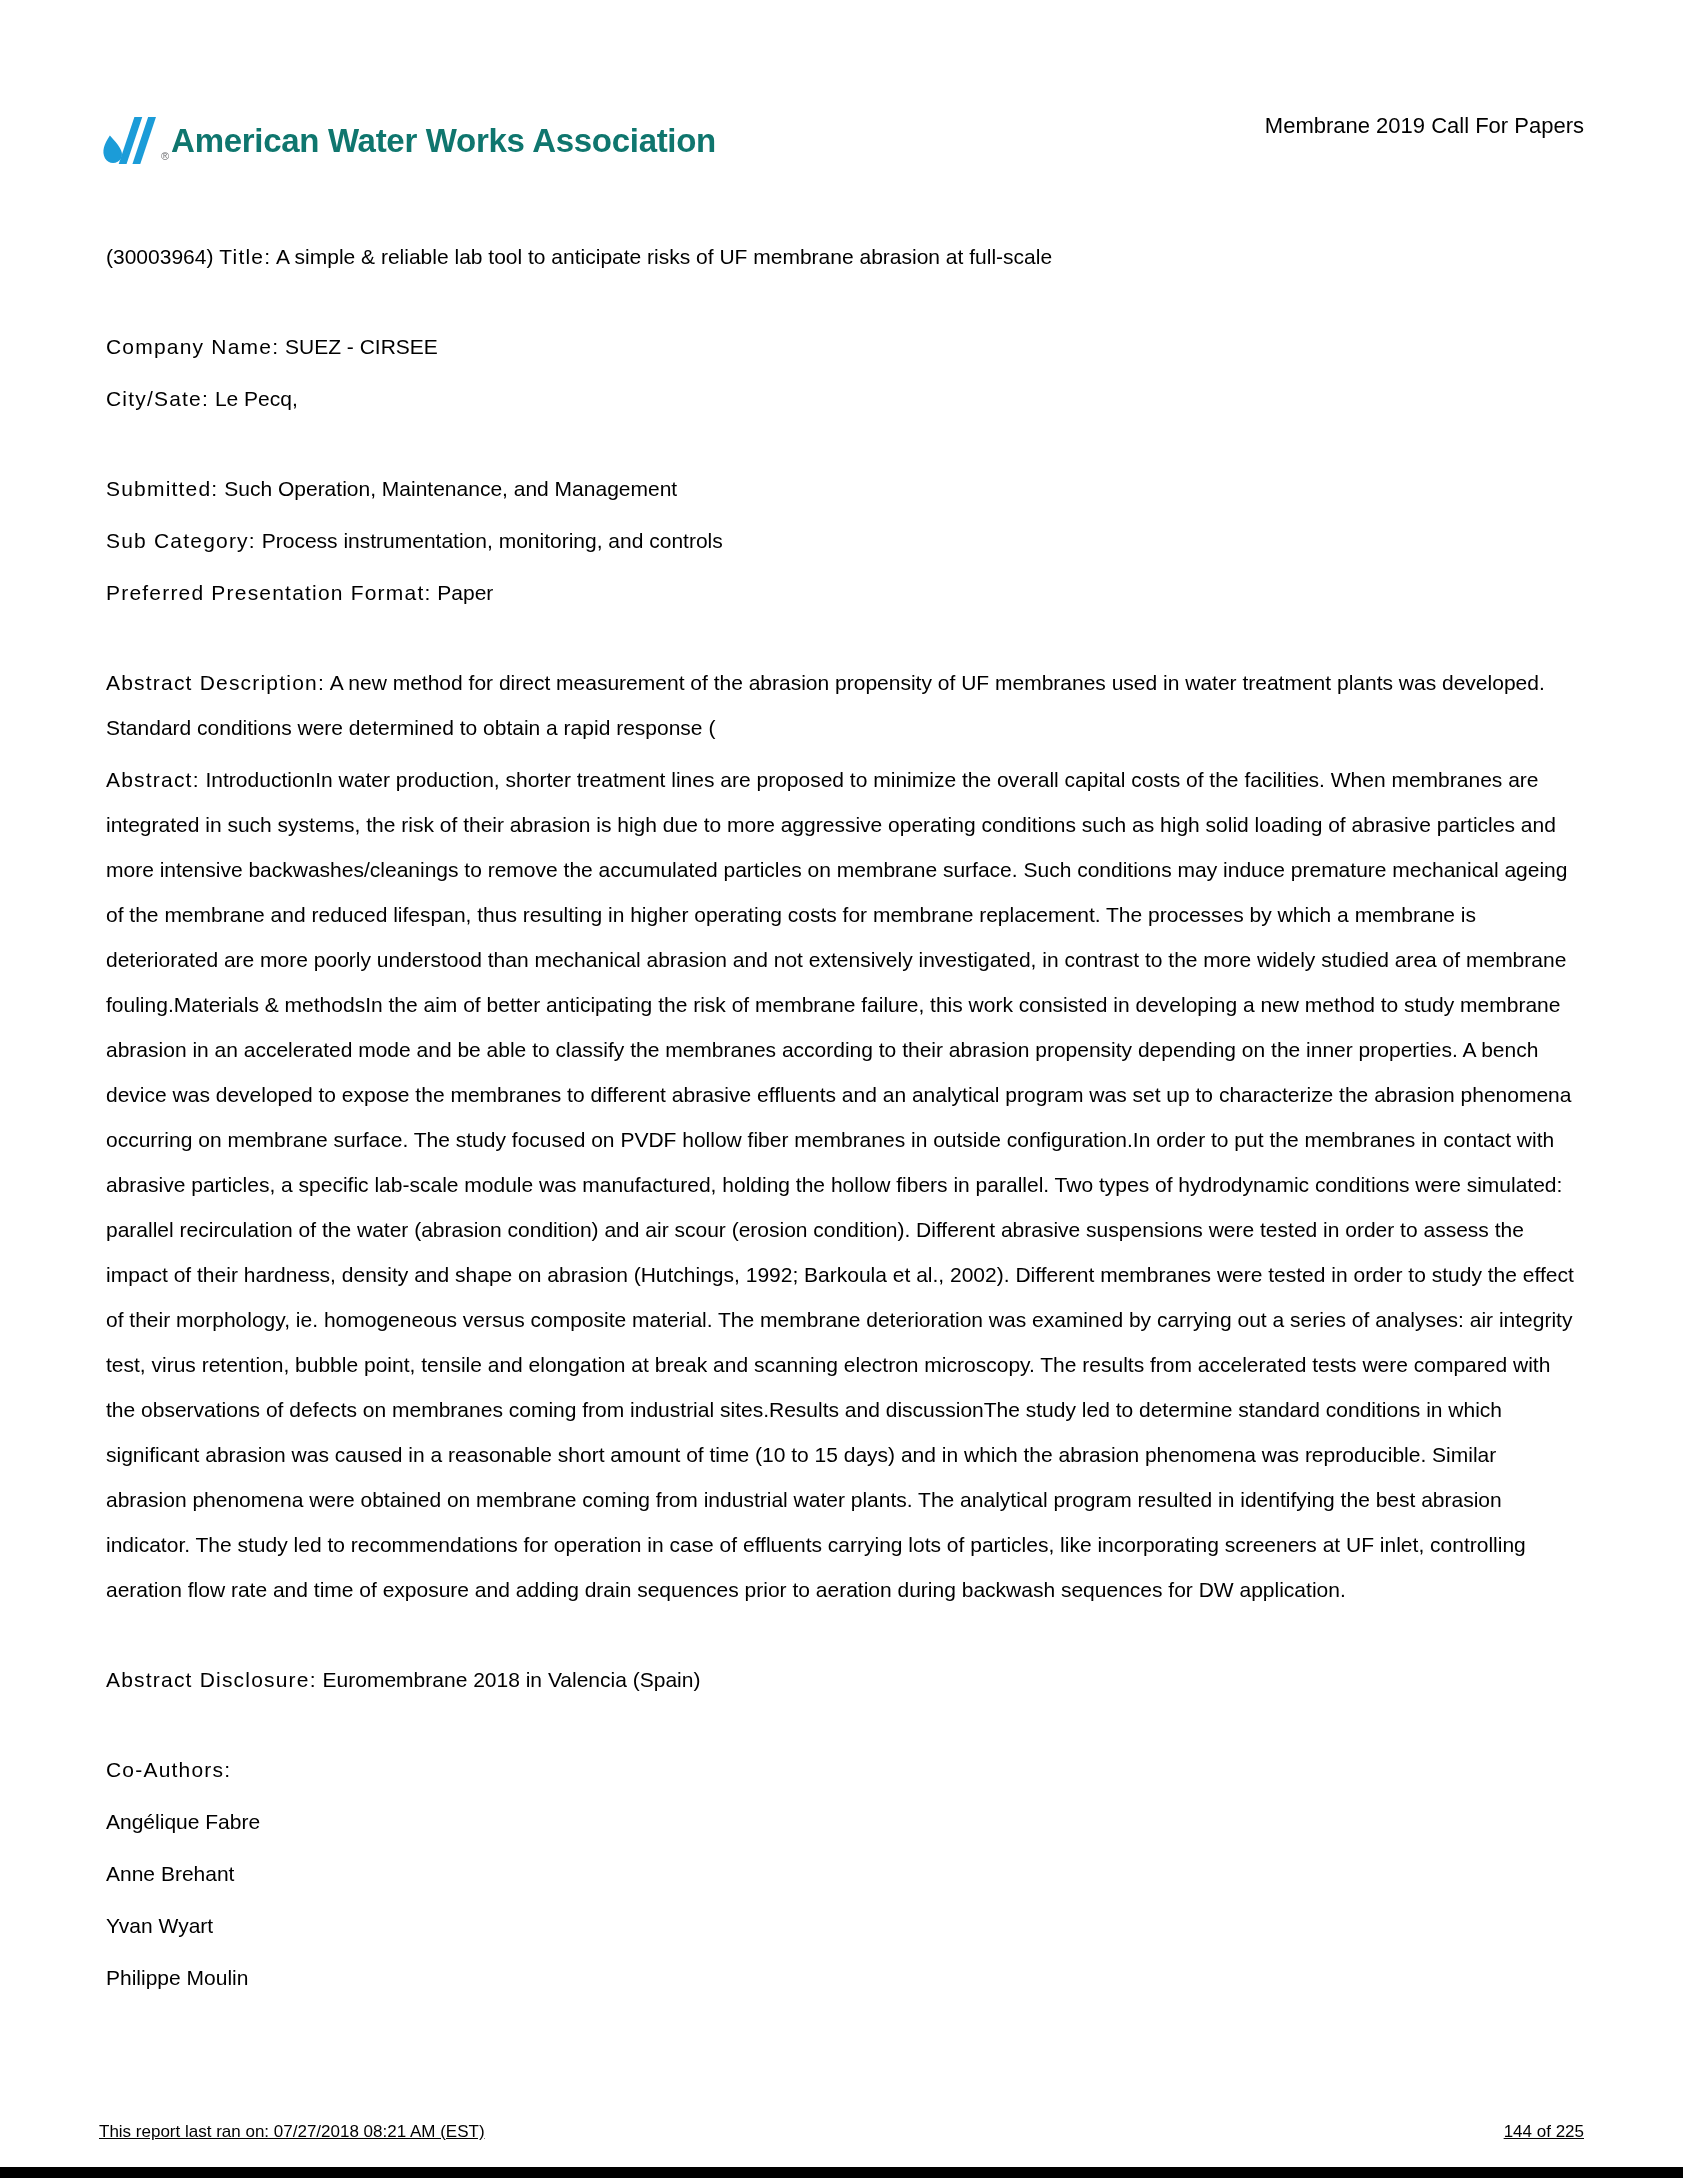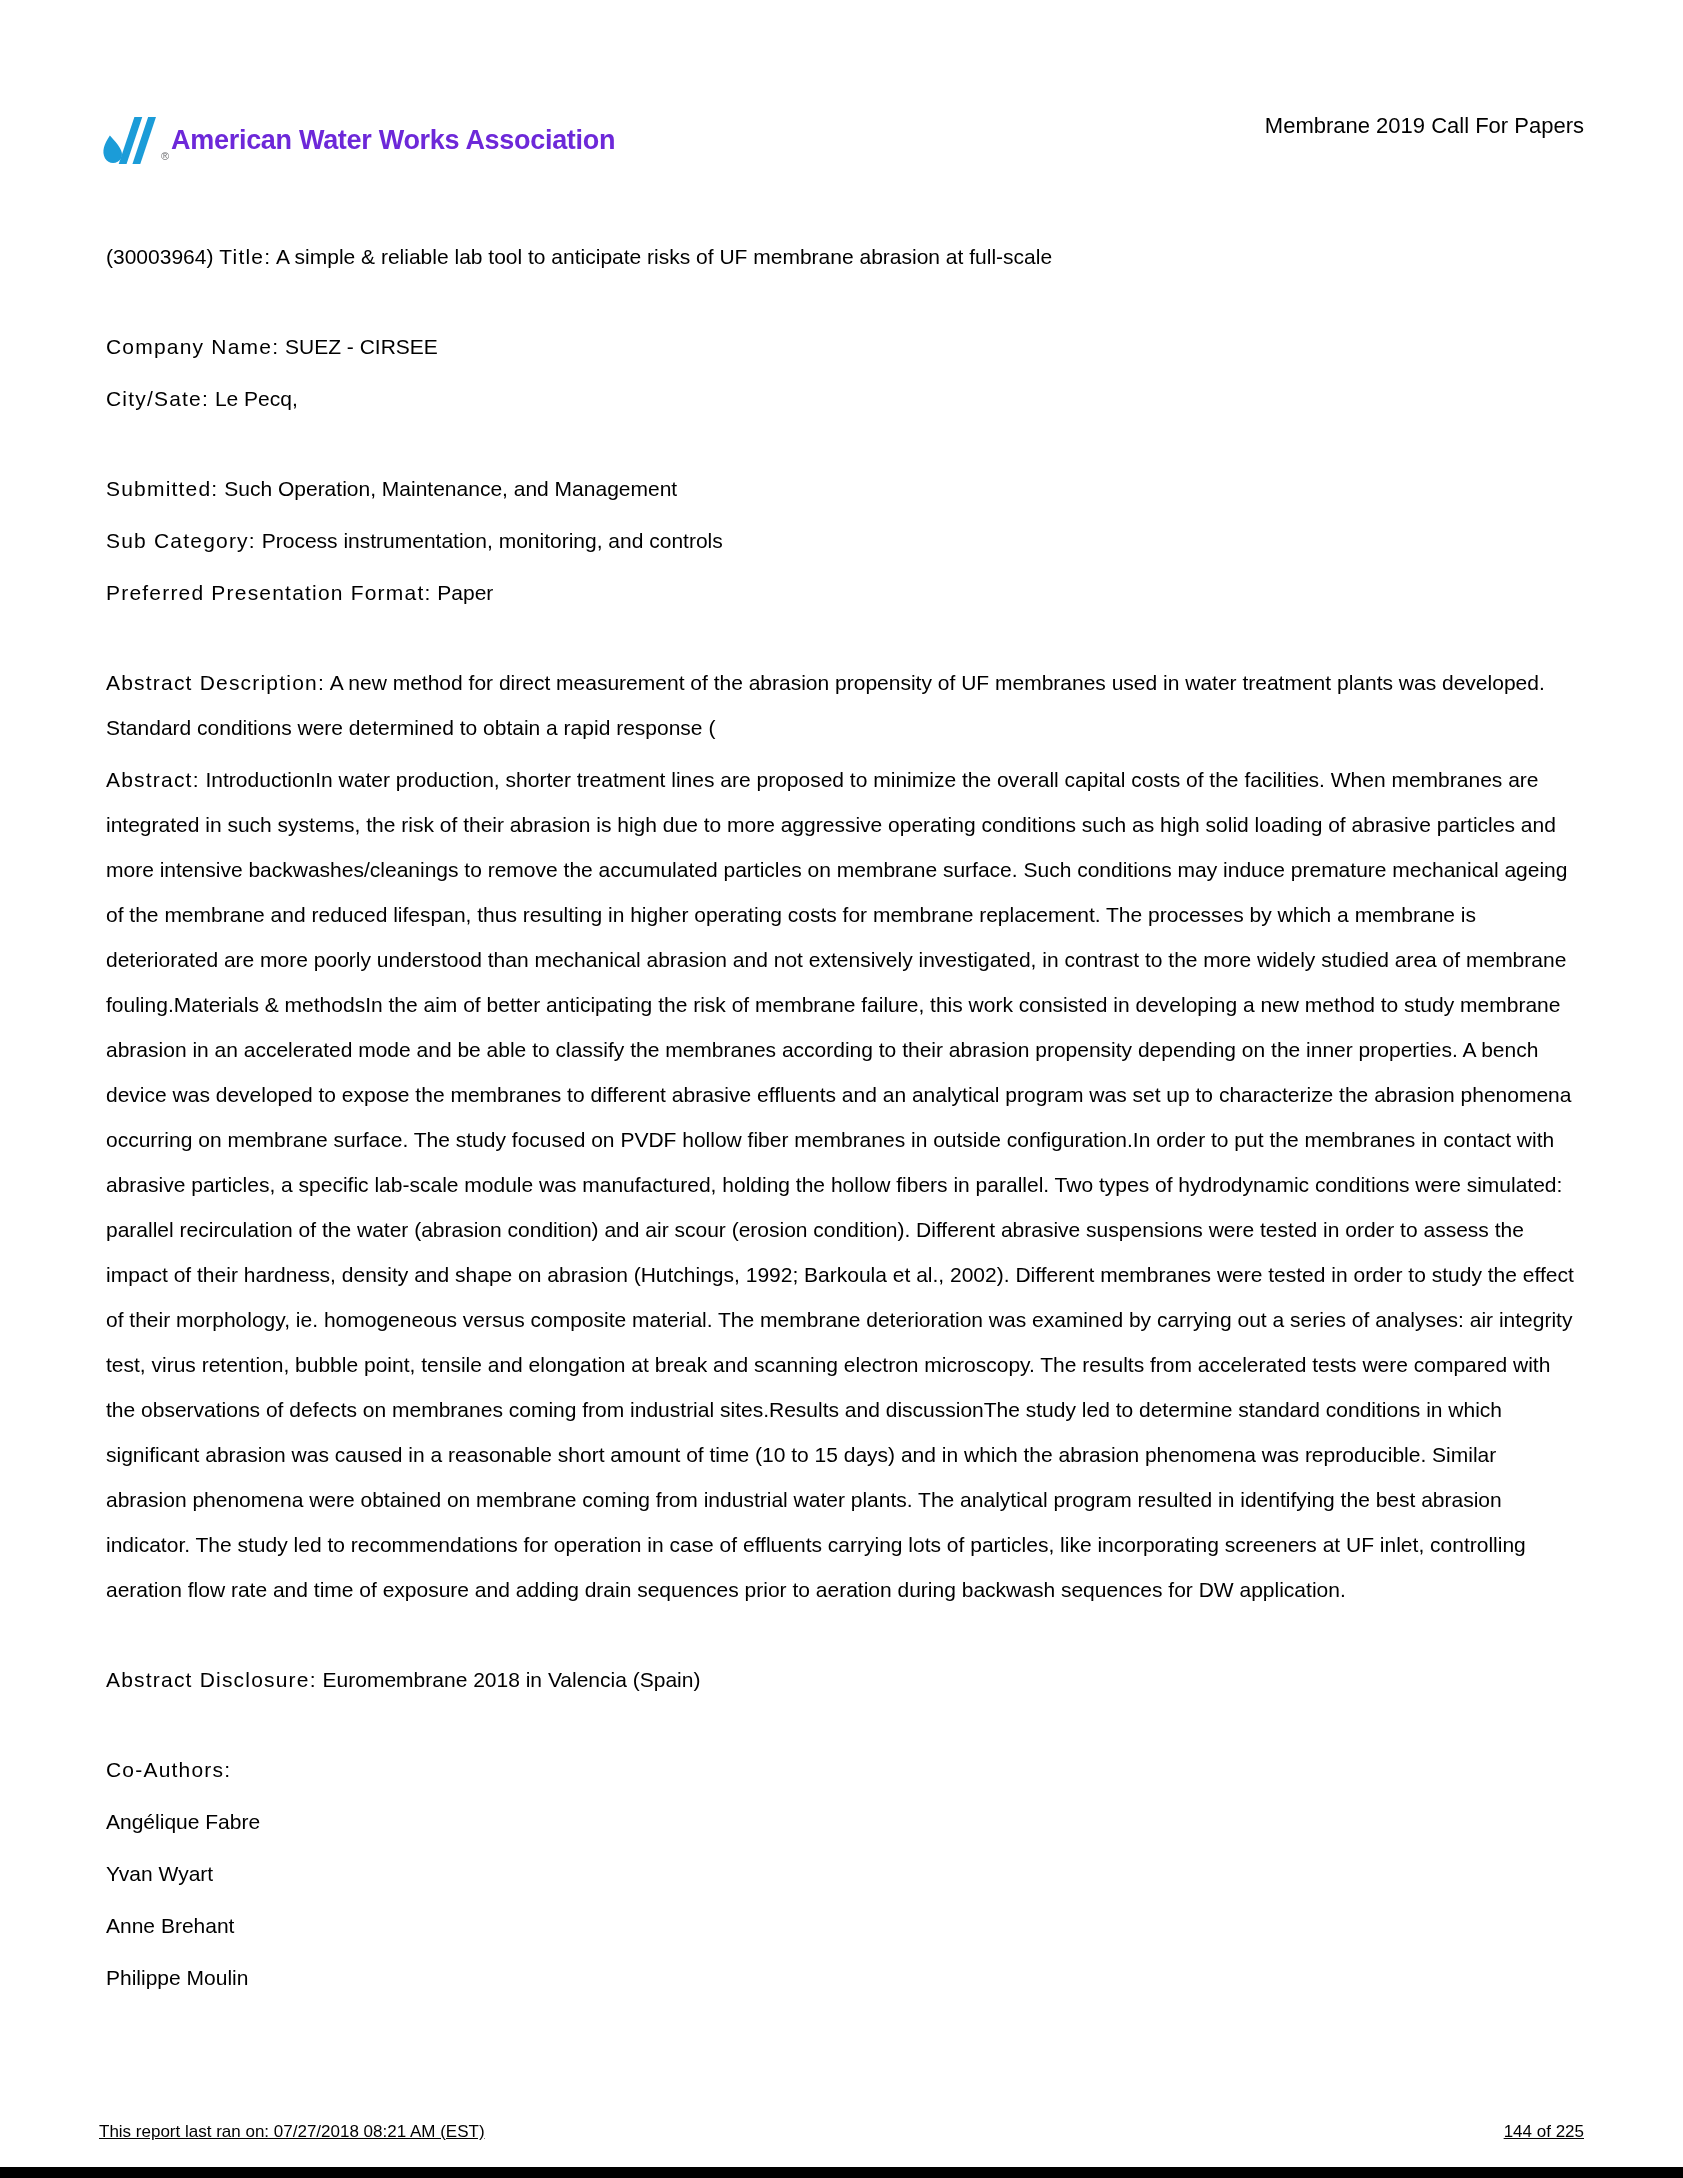--- a/index.html
+++ b/index.html
@@ -26,23 +26,23 @@
     margin-top: 4px;
   }
   .logo svg { display: block; }
   .logo .reg {
     font-size: 11px;
     color: #6d6e71;
     align-self: flex-end;
     margin: 0 2px 4px 1px;
   }
   .logo .org-name {
-    font-size: 27px;
+    font-size: 33px;
     font-weight: 700;
-    color: #6d28d9;
+    color: #0f766e;
     letter-spacing: -0.3px;
     white-space: nowrap;
   }
   .report-title {
     font-size: 22px;
     color: #000;
     margin-top: 2px;
     white-space: nowrap;
   }
   
@@ -141,22 +141,22 @@
   <div class="block">
     <p class="line">
       <span class="label">Abstract Disclosure:</span>
       <span>Euromembrane 2018 in Valencia (Spain)</span>
     </p>
   </div>
 
   <div class="block">
     <p class="line label">Co-Authors:</p>
     <p class="line">Angélique Fabre</p>
+    <p class="line">Anne Brehant</p>
     <p class="line">Yvan Wyart</p>
-    <p class="line">Anne Brehant</p>
     <p class="line">Philippe Moulin</p>
   </div>
 
   <div class="footer">
     <span>This report last ran on: 07/27/2018 08:21 AM (EST)</span>
     <span>144 of 225</span>
   </div>
 
   <div class="bottom-bar"></div>
 

